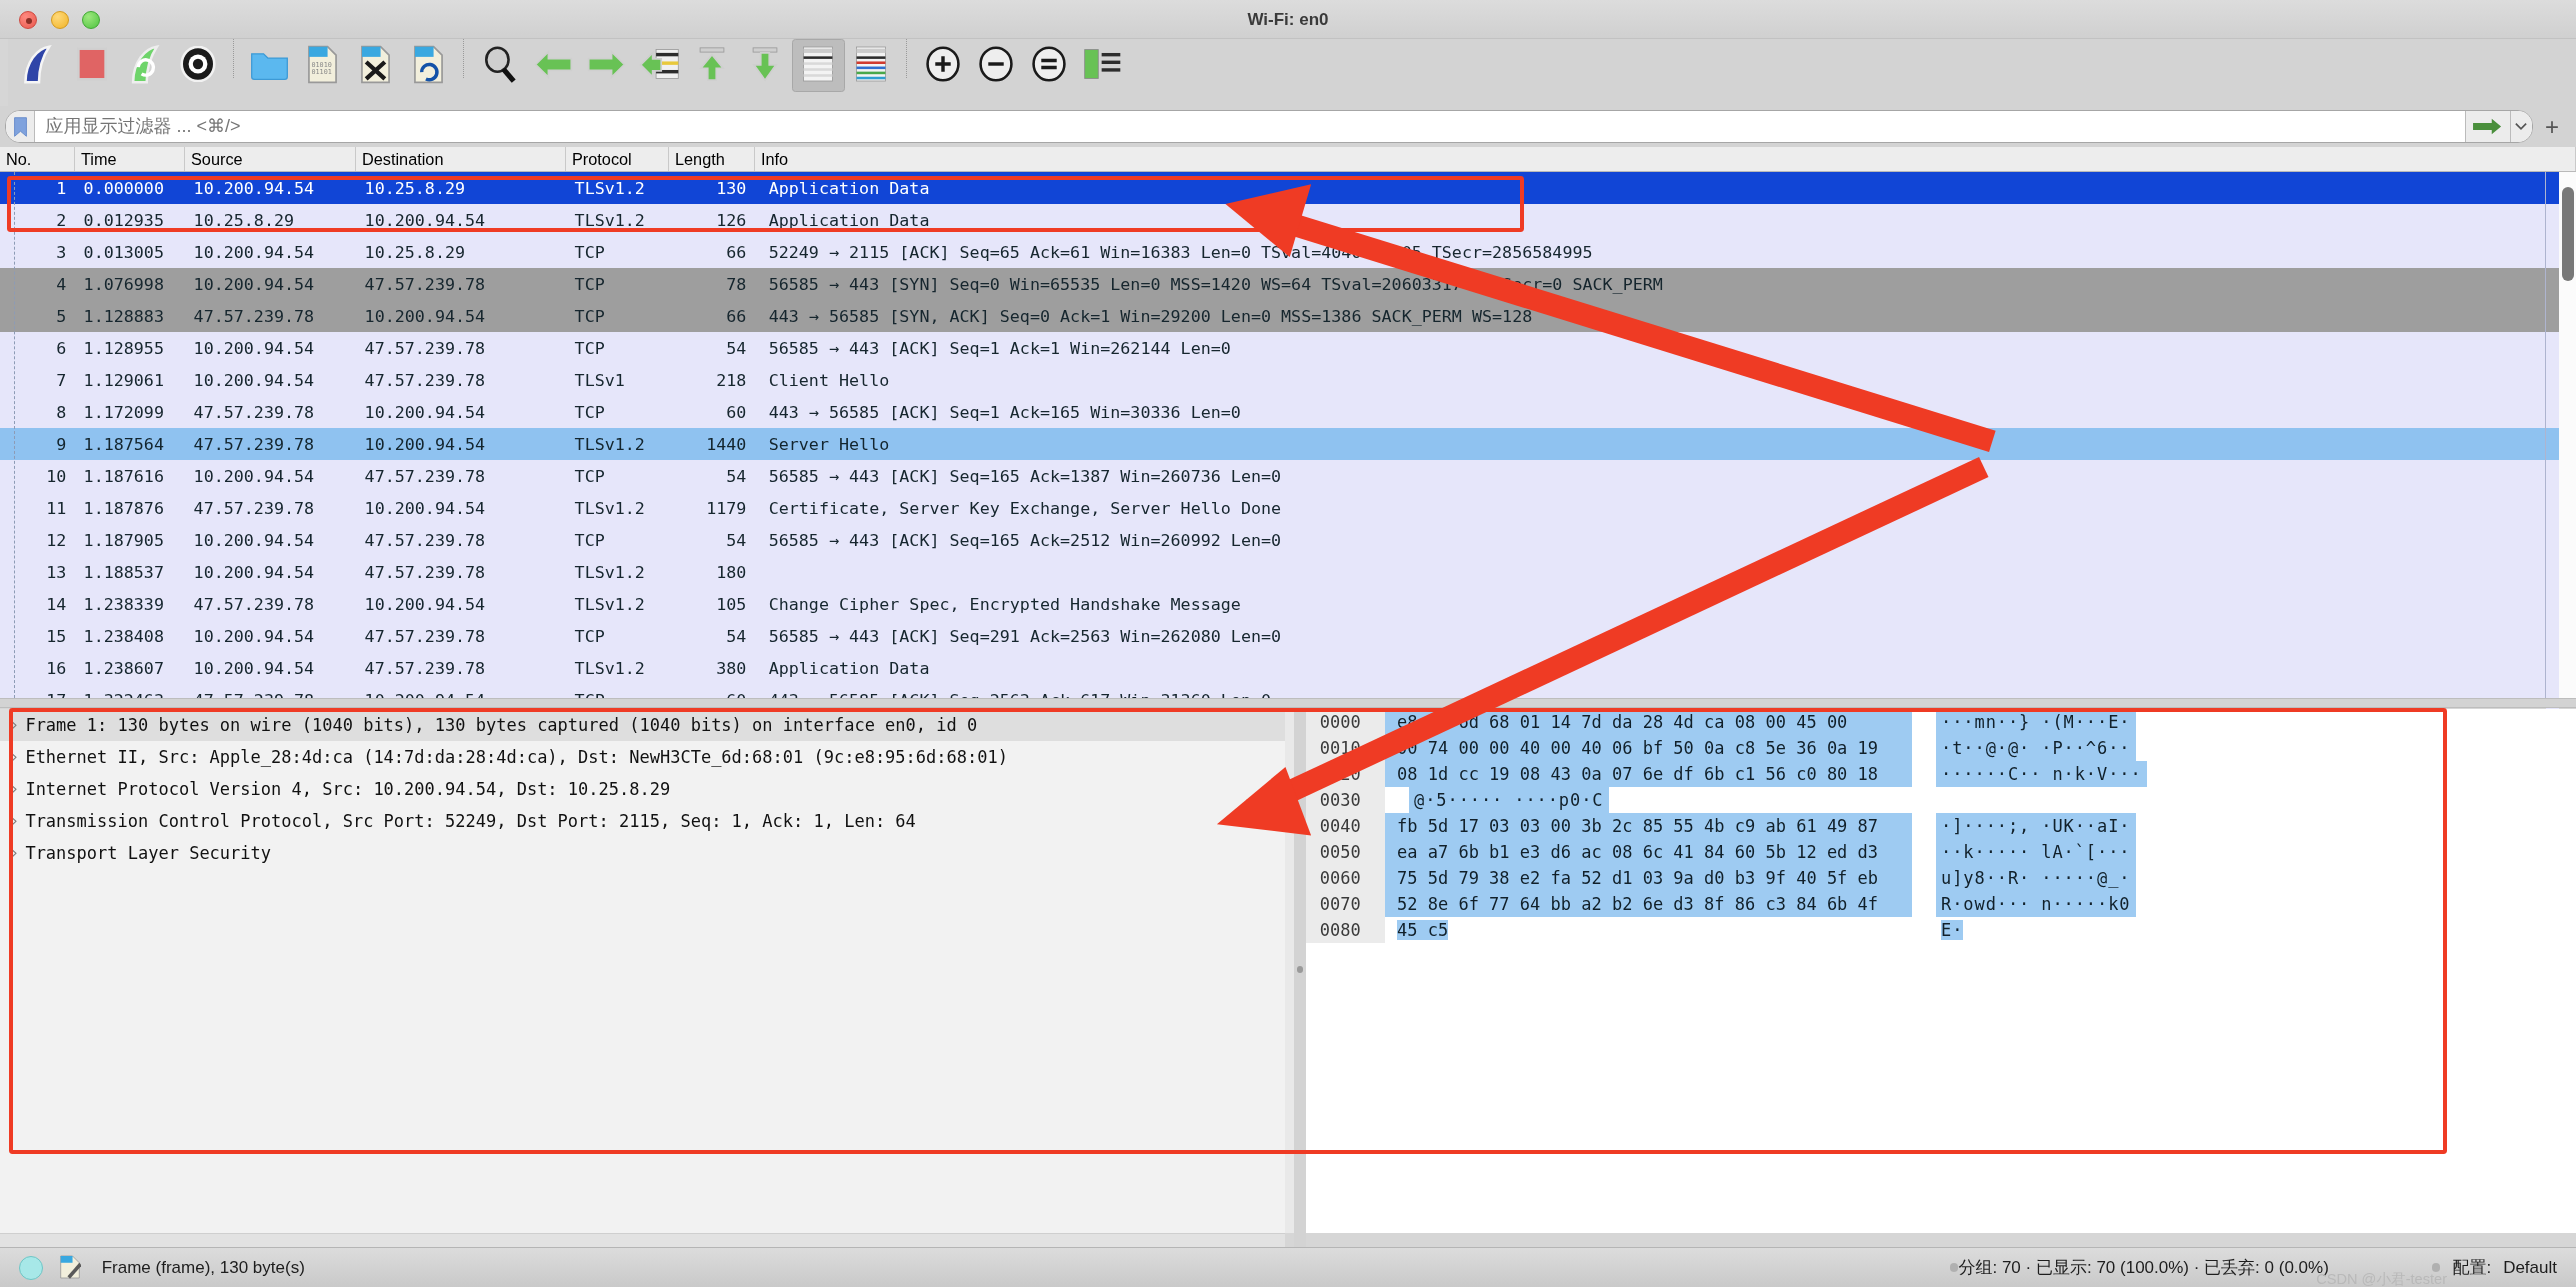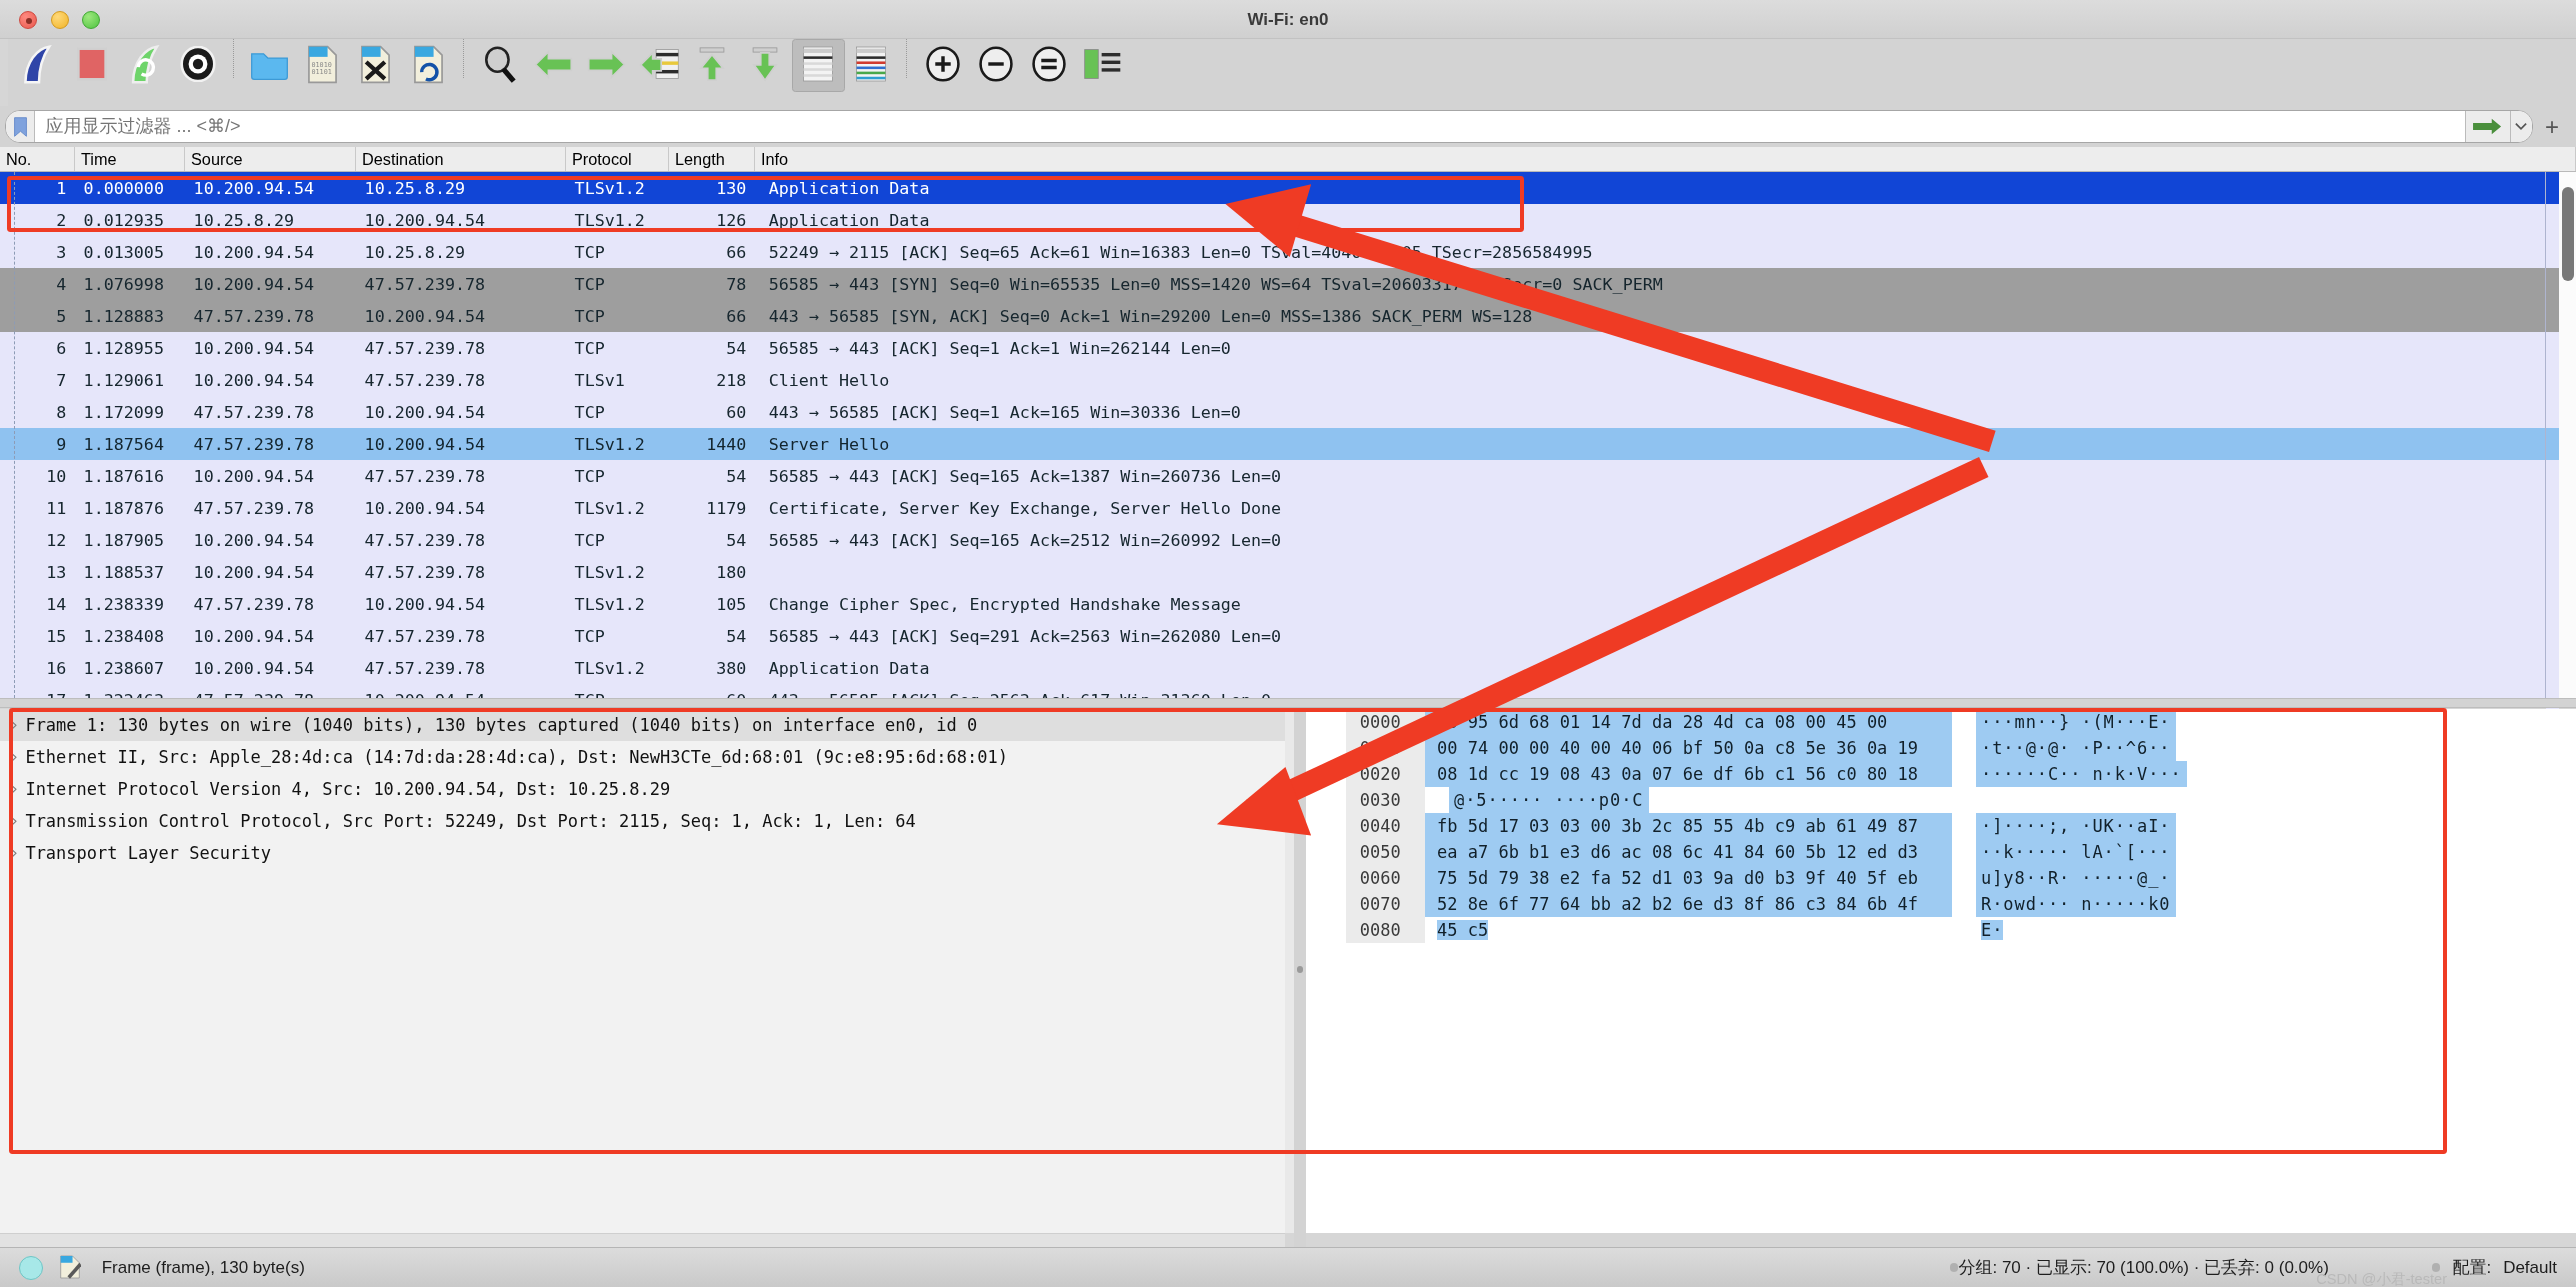--- a/index.html
+++ b/index.html
@@ -214,21 +214,21 @@
 
   
   .bytes {
     position: absolute; left: 1306px; top: 709px;
     width: 1270px; height: 524px;
     background: #fff;
     font-family: "DejaVu Sans Mono", monospace;
     font-size: 17px;
     overflow: hidden;
   }
-  .brow { height: 26px; line-height: 26px; display: flex; white-space: nowrap; padding-left: 40px; }
+  .brow { height: 26px; line-height: 26px; display: flex; white-space: nowrap; }
   .boff {
     width: 79px; padding-left: 13.7px; color: #3a3a3a;
     background: #ebebeb;
   }
   .bhex {
     padding-left: 12px; color: #11202a;
     background: #9ecbf2;
     letter-spacing: 0px;
     width: 527px;
   }

